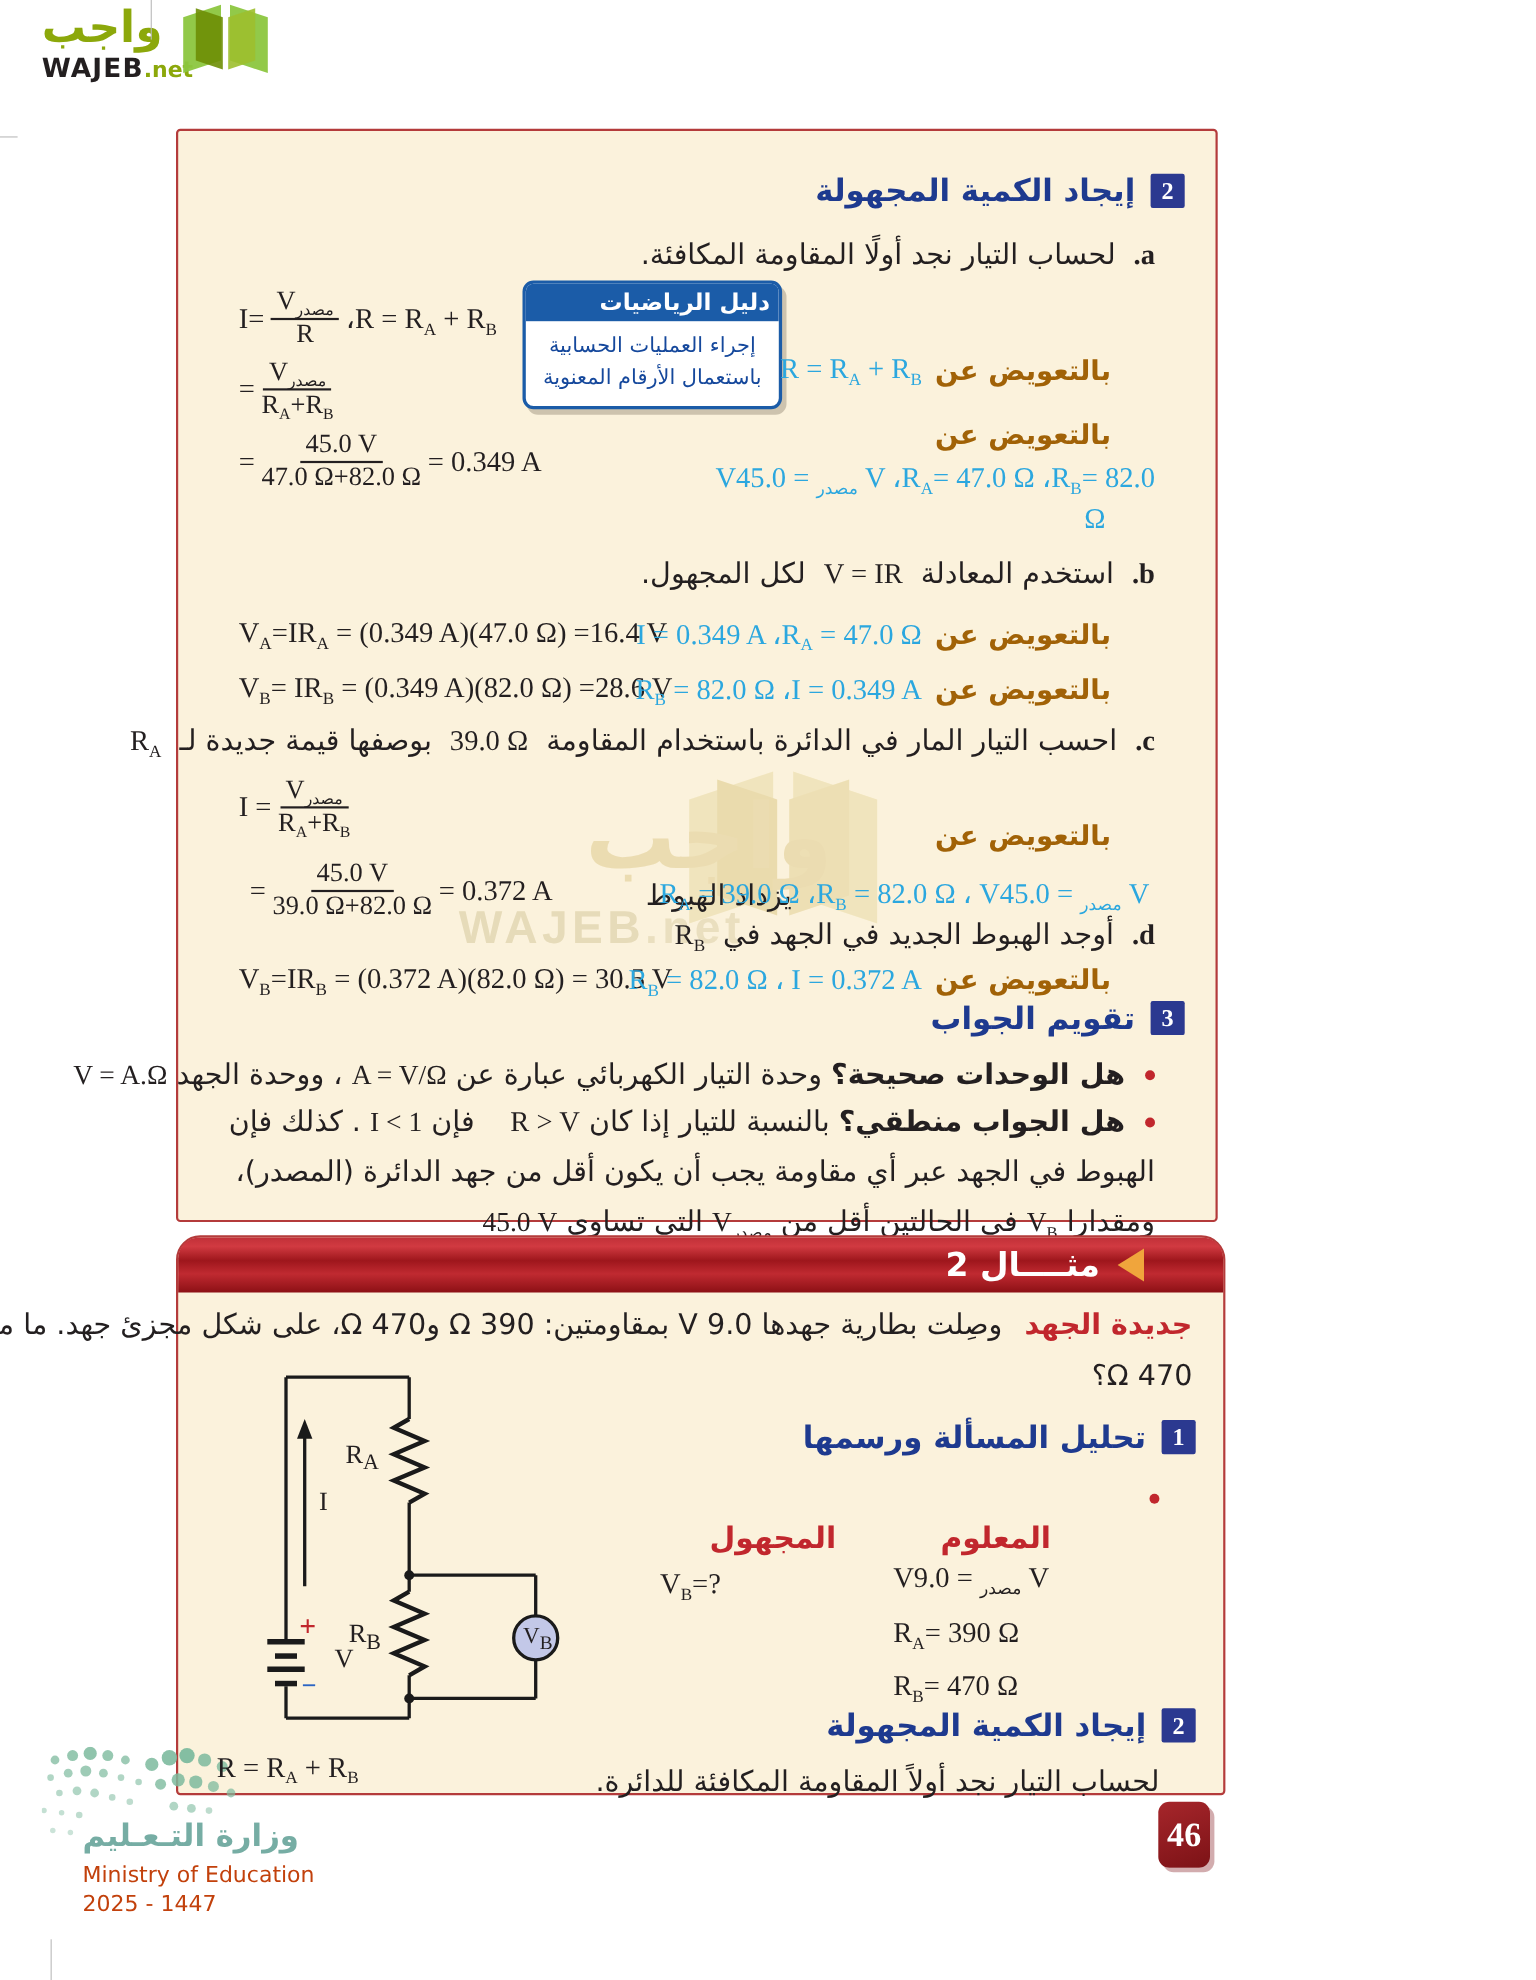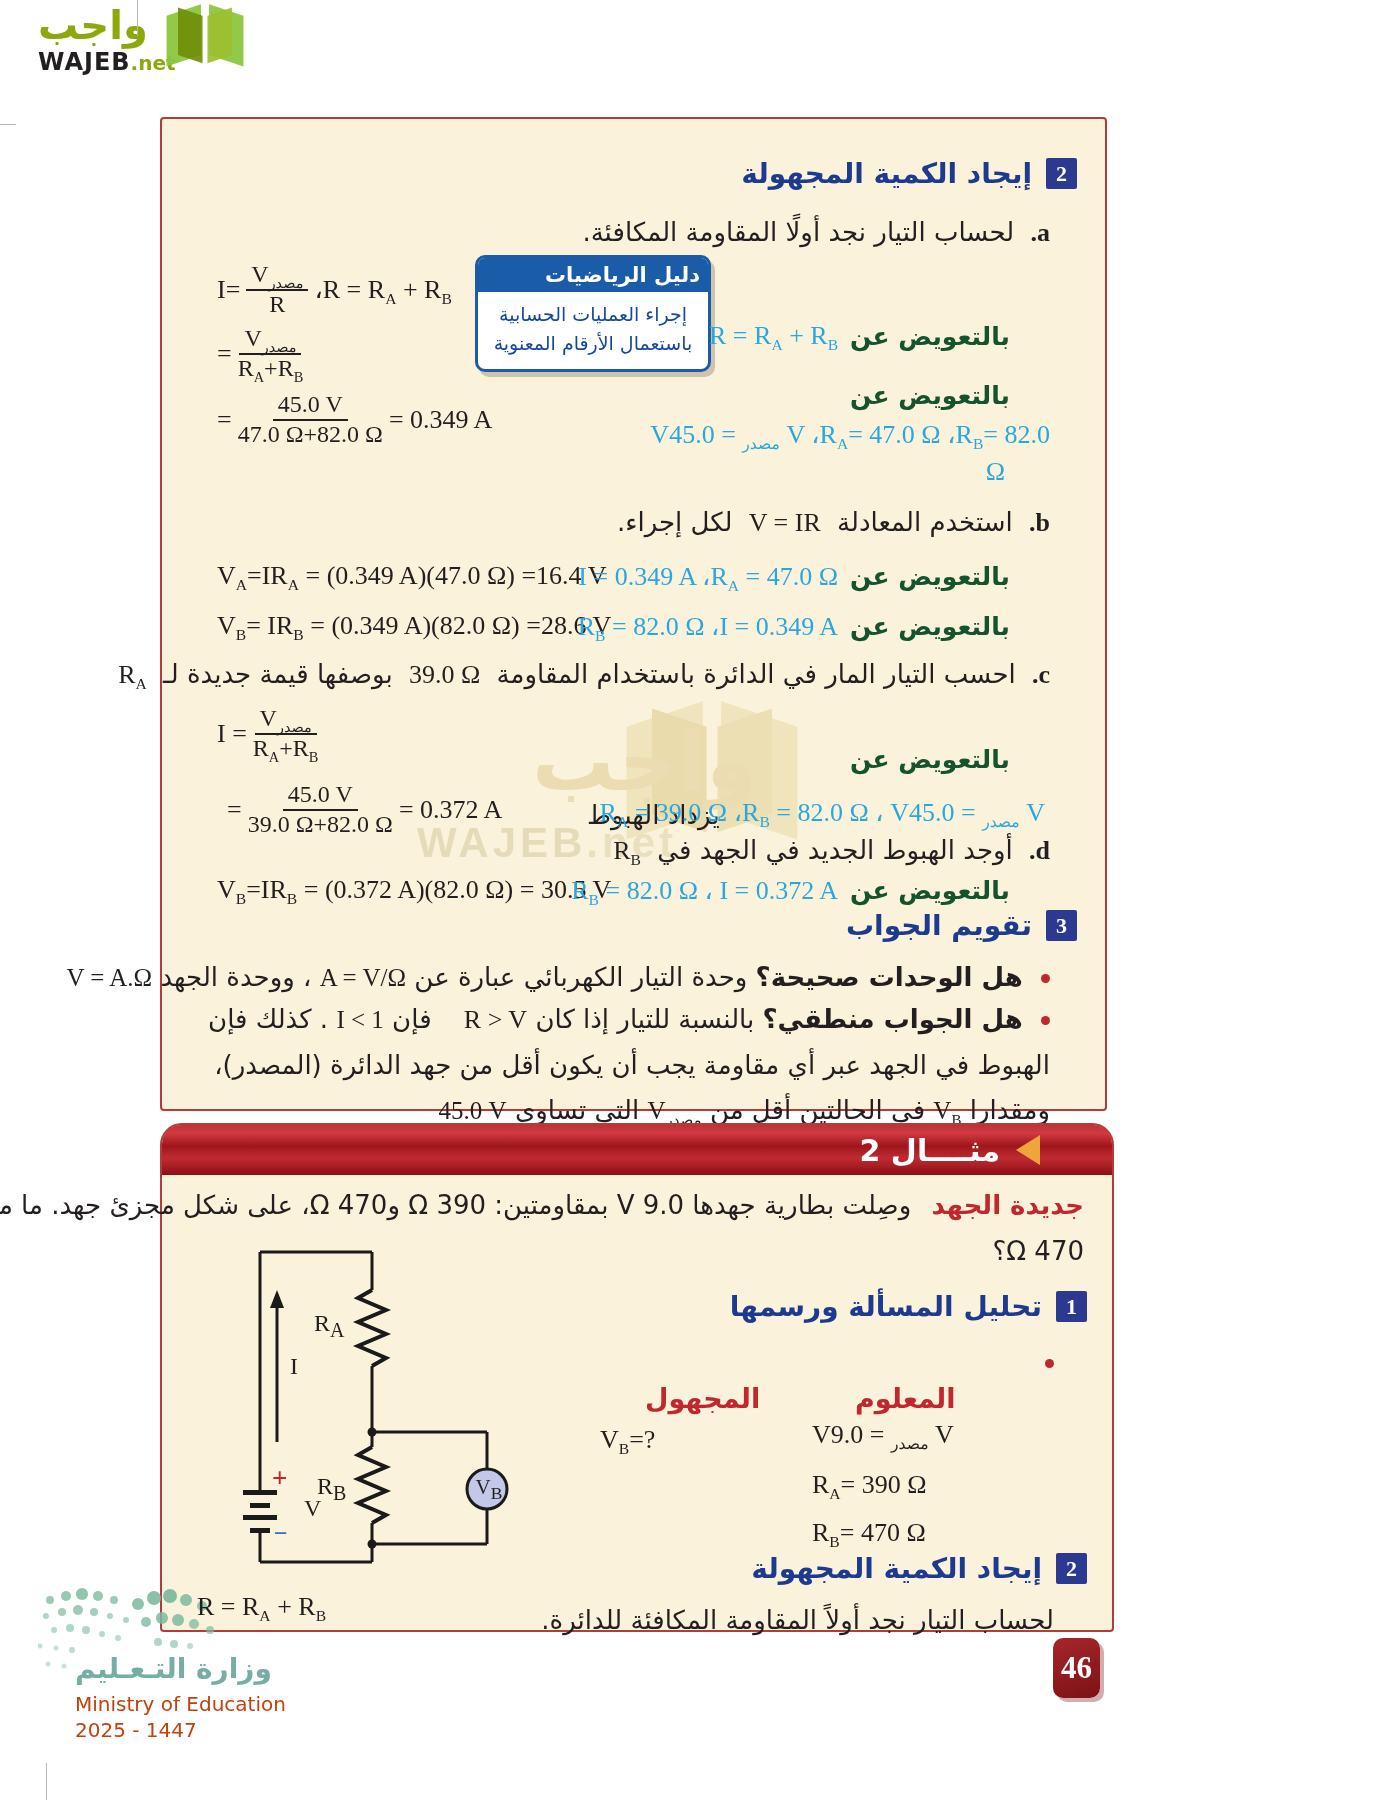--- a/index.html
+++ b/index.html
@@ -6,21 +6,21 @@
   body{width:1396px;height:1800px;position:relative;background:#ffffff;
        font-family:"DejaVu Sans","Liberation Sans",sans-serif;color:#231f20;overflow:hidden;}
   .abs{position:absolute;}
   
   .ar{direction:rtl;font-size:26px;color:#231f20;white-space:nowrap;line-height:1.4;}
   .wrap{white-space:normal;text-align:right;}
   .eq{font-family:"Liberation Serif",serif;font-size:26px;color:#231f20;direction:ltr;
       unicode-bidi:isolate;white-space:nowrap;}
   .eq sub{font-size:60%;line-height:0;}
   .cyan{color:#2BA7DF;}
-  .lbl{color:#14532d;font-weight:bold;font-size:25px;direction:rtl;white-space:nowrap;}
+  .lbl{color:#a16207;font-weight:bold;font-size:25px;direction:rtl;white-space:nowrap;}
   .bold-q{font-weight:bold;}
   .stepletter{font-family:"Liberation Serif",serif;font-weight:bold;font-size:26px;}
   
   .panel{position:absolute;background:#FBF2DC;border:2px solid #B43B3B;border-radius:4px;}
   .sechead{position:absolute;direction:rtl;display:flex;align-items:center;gap:14px;}
   .secnum{width:31px;height:31px;background:#2B3990;color:#fff;font-weight:bold;font-size:22px;
           display:flex;align-items:center;justify-content:center;border-radius:2px;
           font-family:"Liberation Serif",serif;}
   .sectitle{color:#1E3A8F;font-weight:bold;font-size:28px;white-space:nowrap;}
   .step{position:absolute;direction:rtl;white-space:nowrap;font-size:26px;}
@@ -144,21 +144,21 @@
   <div class="subrow" style="top:262px;right:95px;">
     <span class="lbl">بالتعويض عن</span>
   </div>
   <div class="eq cyan abs" style="top:300px;right:55px;">V<sub>مصدر</sub> = 45.0 V ،R<sub>A</sub>= 47.0 Ω ،R<sub>B</sub>= 82.0</div>
   <div class="eq cyan abs" style="top:338px;right:100px;">Ω</div>
 
   <div class="step" style="top:388px;right:55px;">
     <span class="stepletter">b.</span>
     <span>استخدم المعادلة</span>
     <span class="eq">V = IR</span>
-    <span>لكل إجراء.</span>
+    <span>لكل المجهول.</span>
   </div>
 
   <div class="eq abs" style="left:55px;top:442px;">V<sub>A</sub>=IR<sub>A</sub> = (0.349 A)(47.0 Ω) =16.4 V</div>
   <div class="subrow" style="top:442px;right:95px;">
     <span class="lbl">بالتعويض عن</span>
     <span class="eq cyan">I = 0.349 A ،R<sub>A</sub> = 47.0 Ω</span>
   </div>
 
   <div class="eq abs" style="left:55px;top:492px;">V<sub>B</sub>= IR<sub>B</sub> = (0.349 A)(82.0 Ω) =28.6 V</div>
   <div class="subrow" style="top:492px;right:95px;">

